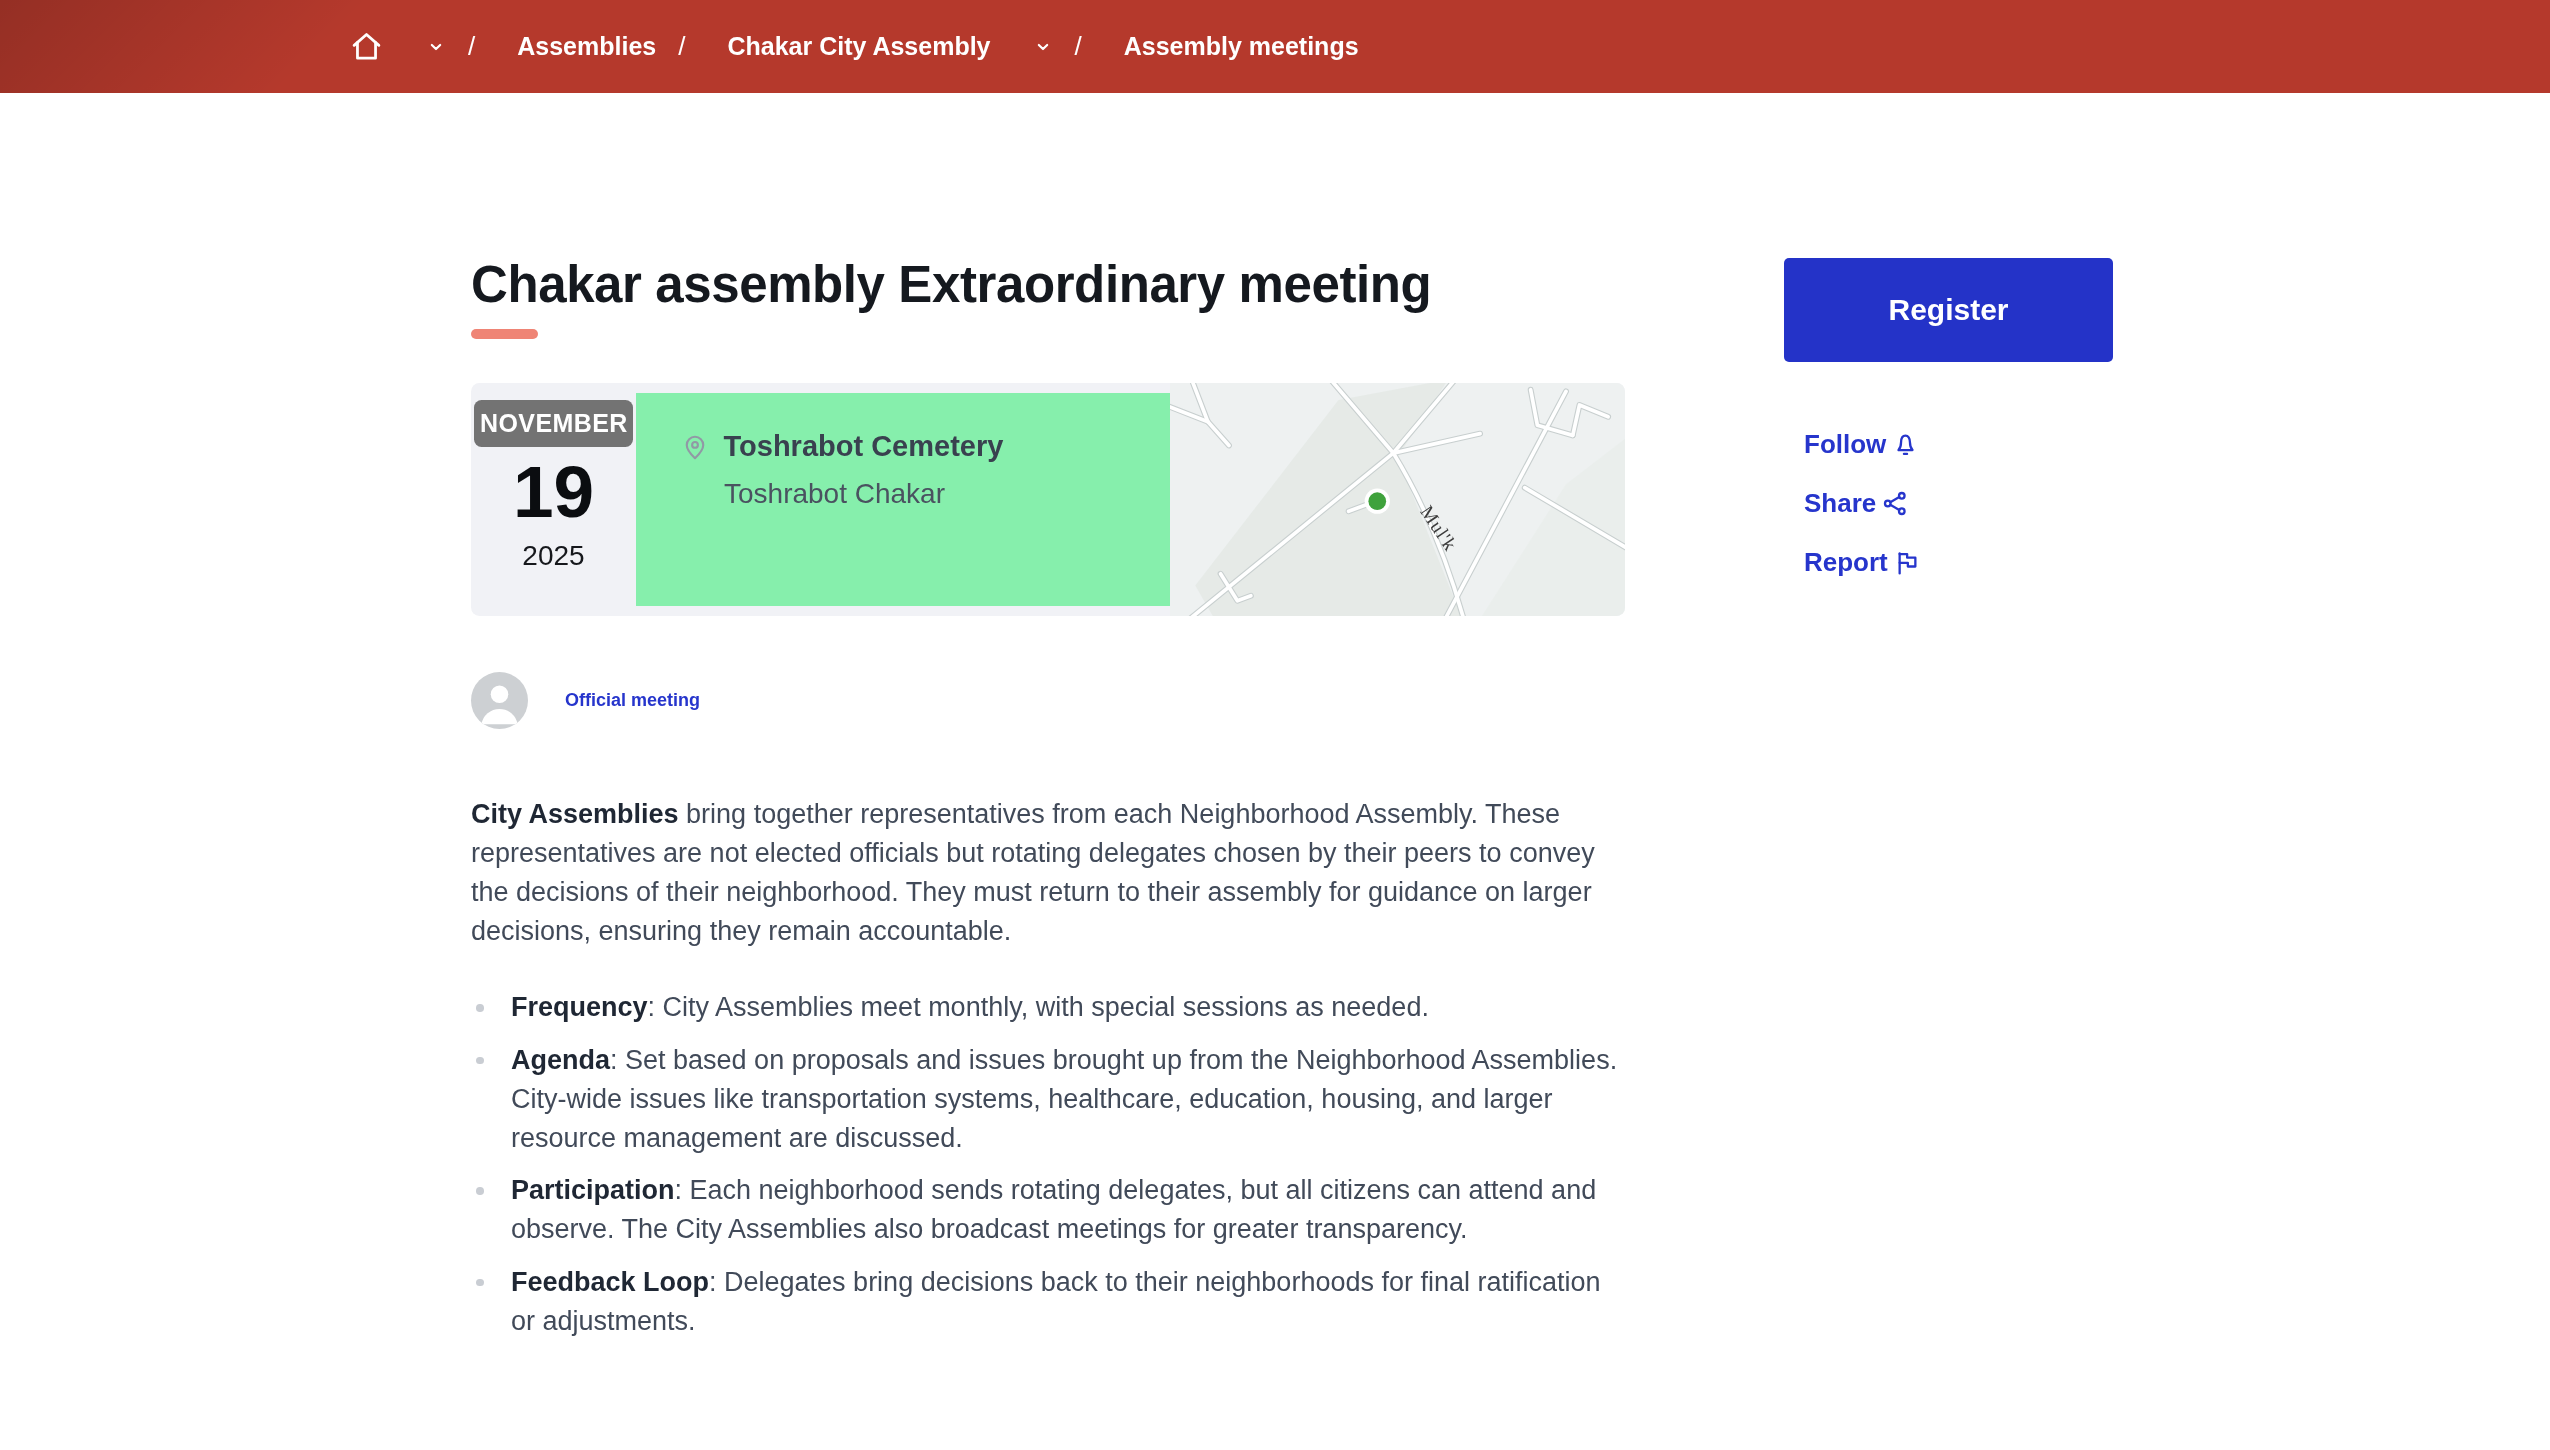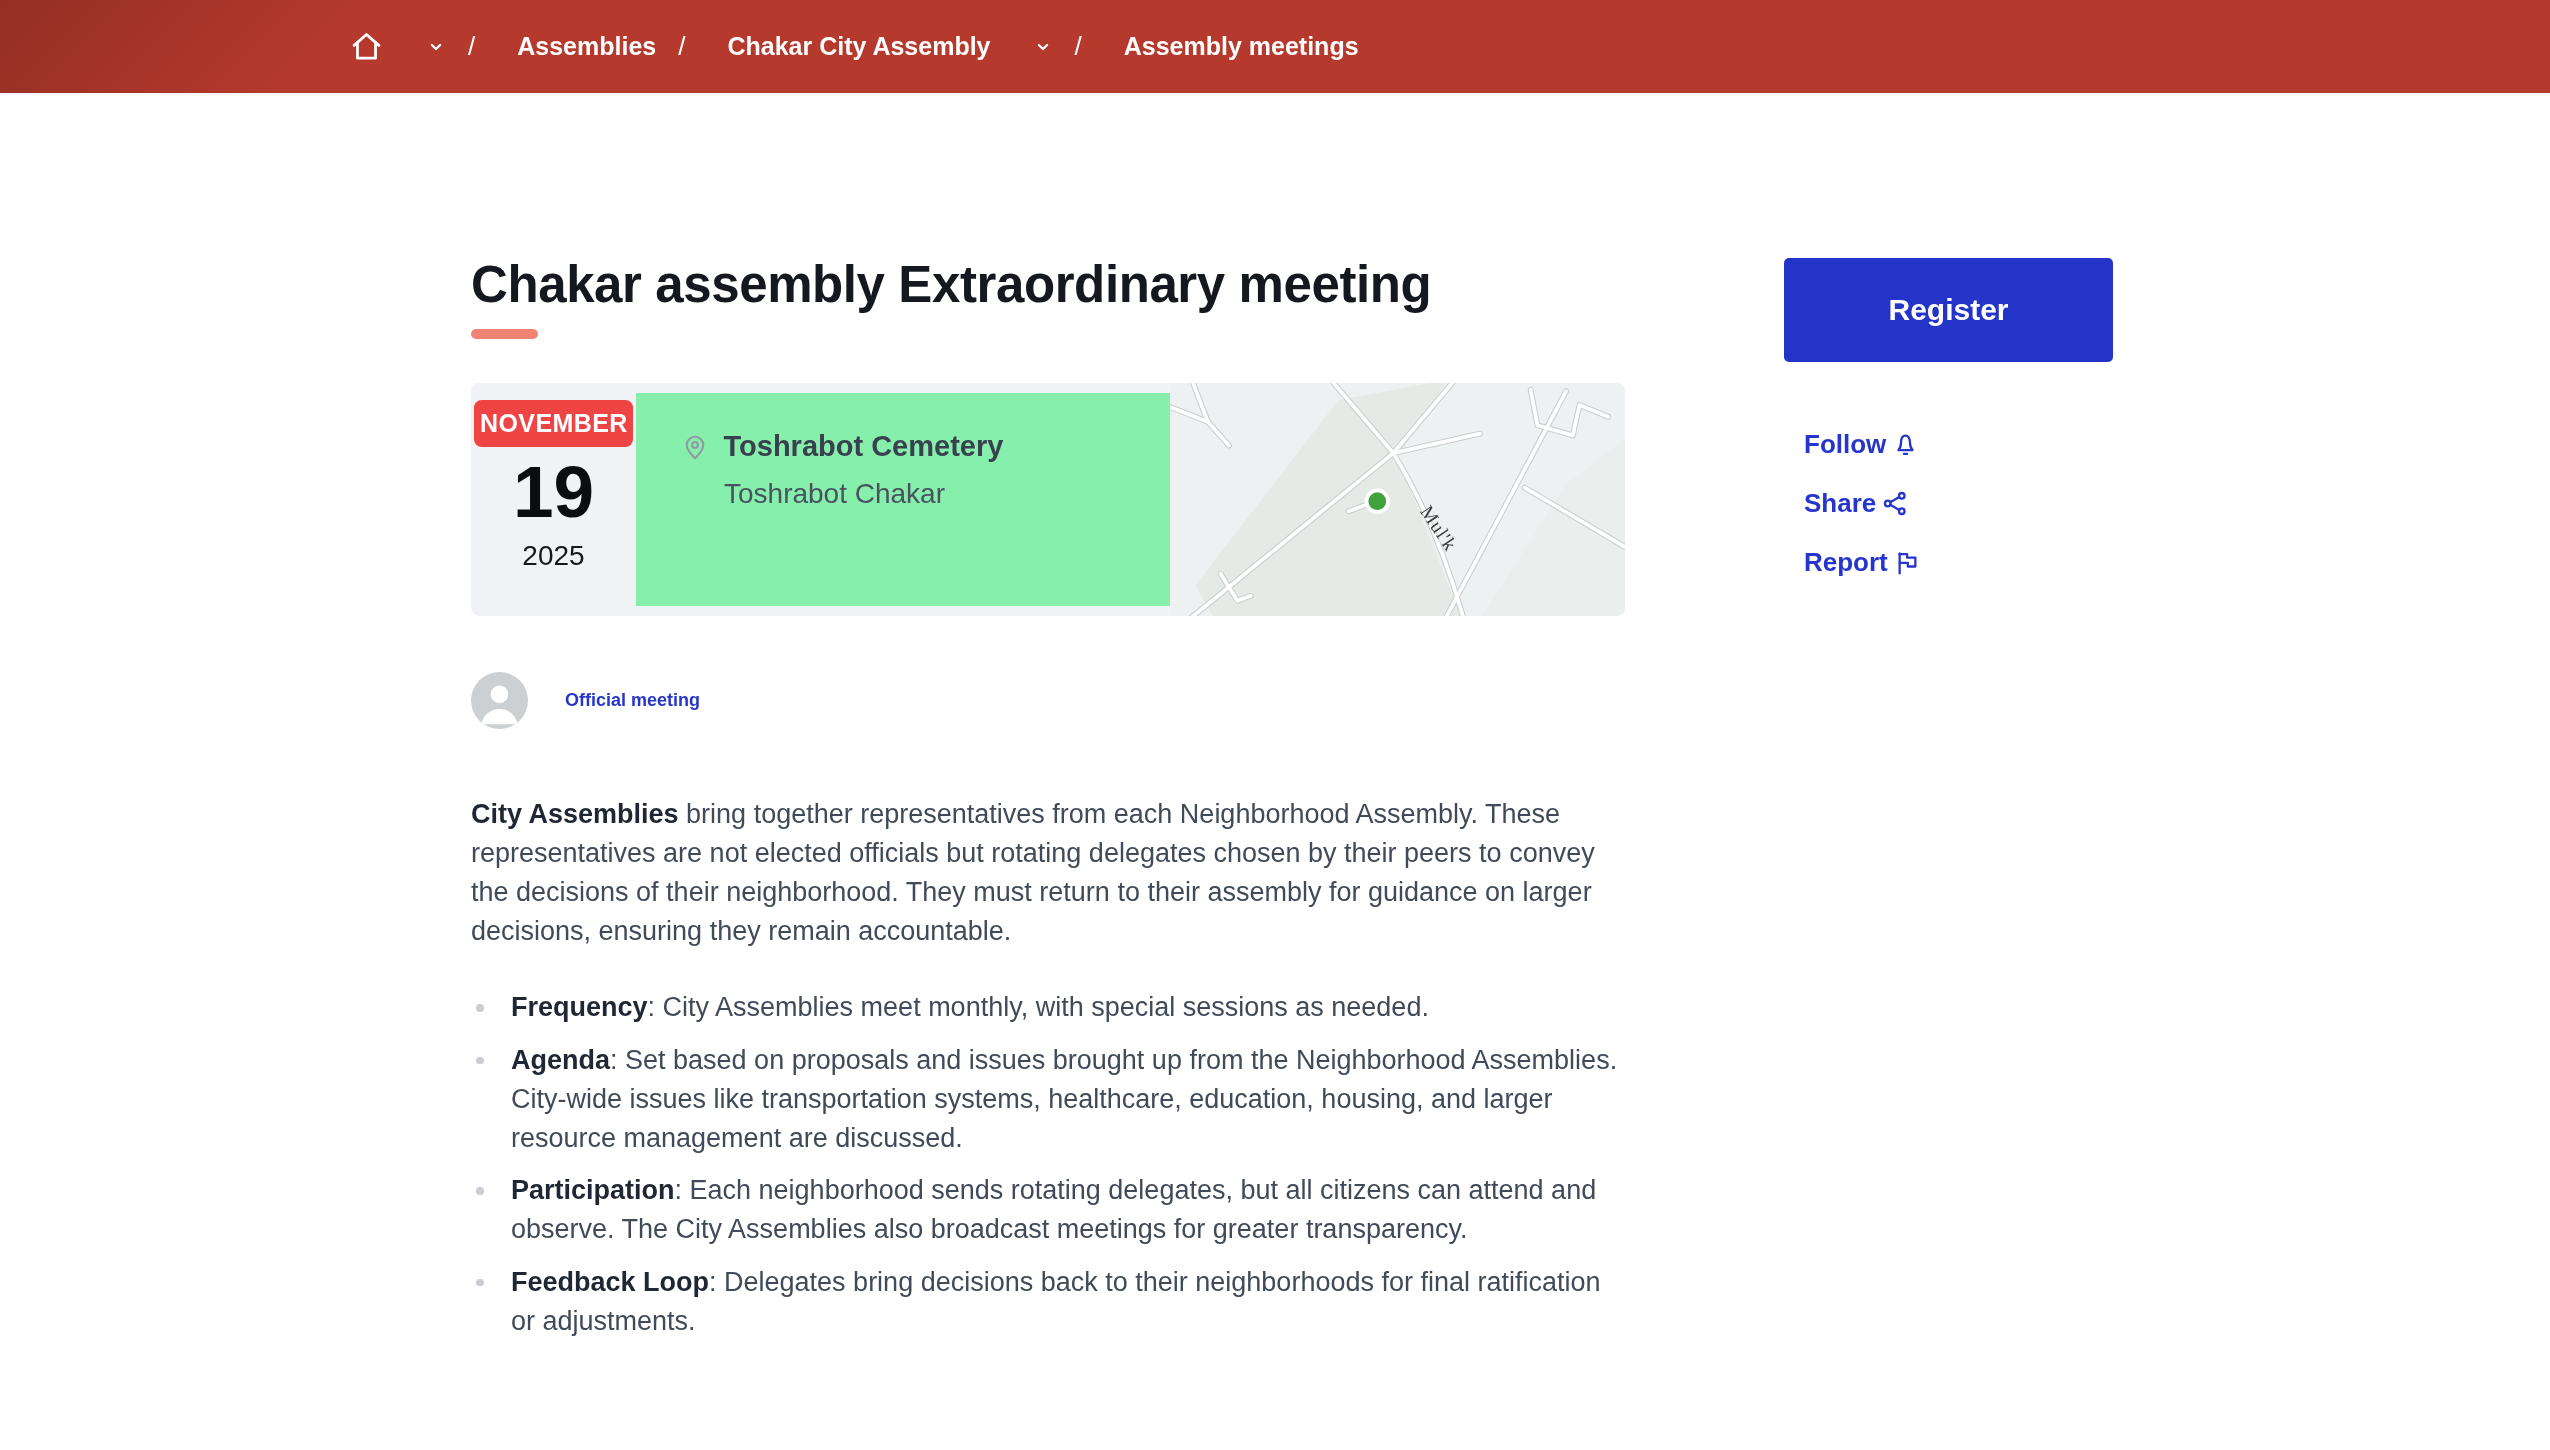--- a/index.html
+++ b/index.html
@@ -65,21 +65,21 @@
     background: #f1f2f6;
     border-radius: 8.4px;
   }
   .date-col {
     position: absolute; left: 0; top: 0; bottom: 0; width: 165px;
     text-align: center;
   }
   .month-badge {
     margin: 17px auto 0 3.4px;
     width: 159px; height: 47px;
-    background: #ef4444;
+    background: #737373;
     color: #fff;
     border-radius: 7.6px;
     display: flex; align-items: center; justify-content: center;
     font-size: 25px; font-weight: 600; letter-spacing: 0.4px;
   }
   .day   { margin-top: 8.4px; font-size: 73px; font-weight: 700; color: #0b0d10; line-height: 1; }
   .year  { margin-top: 11.8px; font-size: 28px; color: #16181c; }
 
   .details {
     position: absolute; left: 165px; top: 10px; bottom: 10px; right: 455px;

